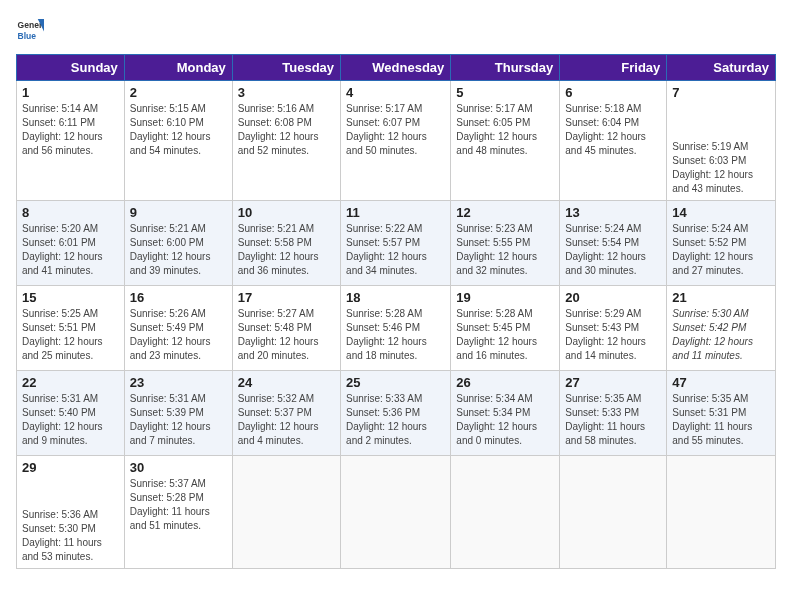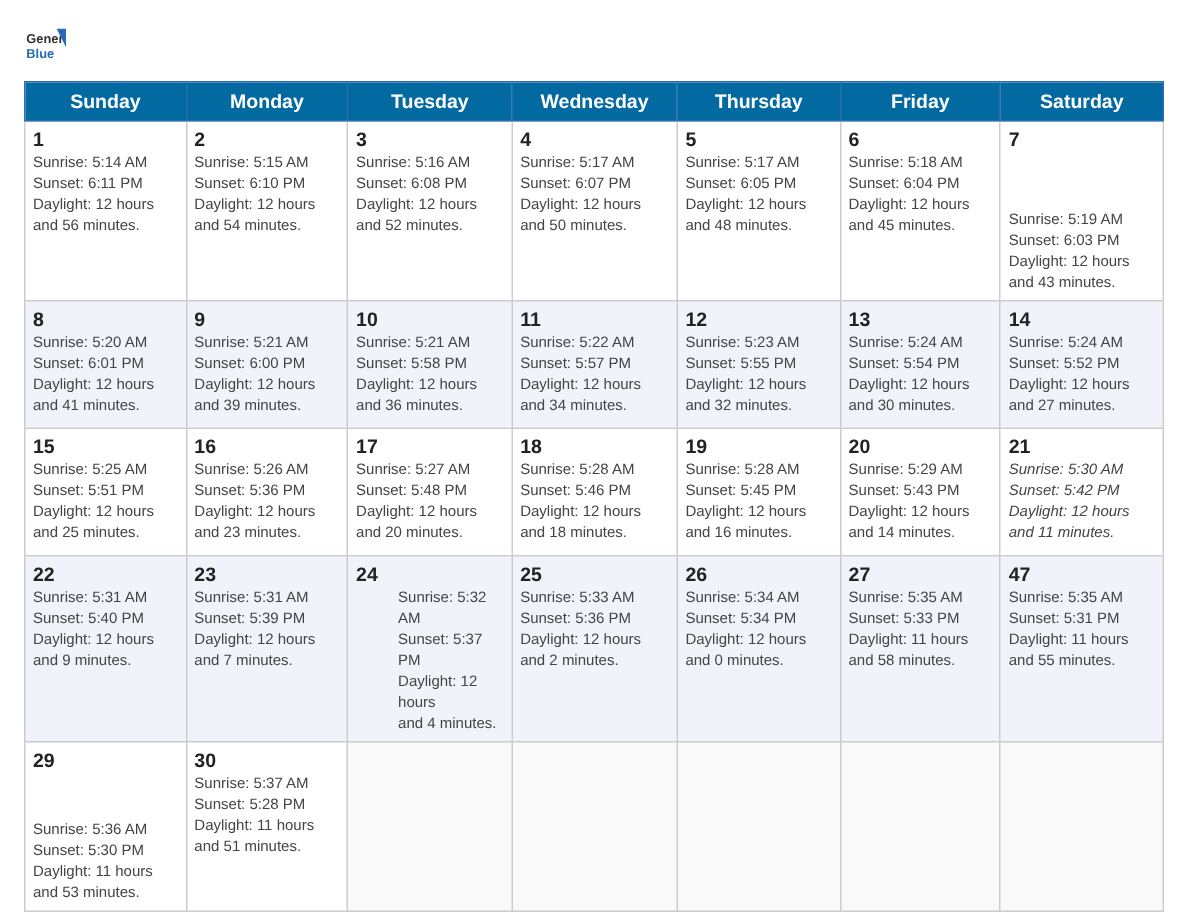--- a/index.html
+++ b/index.html
@@ -37,24 +37,24 @@
     .location-title {
       font-size: 15px;
       color: #555;
     }
     .calendar-table {
       width: 100%;
       border-collapse: collapse;
       font-size: 10.5px;
     }
     .calendar-table thead th {
-      background: #0369a1;
+      background: #4c1d95;
       color: #fff;
       padding: 5px 6px;
-      text-align: center;
+      text-align: right;
       font-size: 13px;
       font-weight: bold;
       border: 1px solid #2a6bb5;
     }
     .calendar-table tbody td {
       border: 1px solid #ccc;
       vertical-align: top;
       padding: 4px 5px;
       width: 113px;
       height: 85px;
@@ -214,21 +214,21 @@
         <td>
           <div class="day-number">15</div>
           <div class="day-info" style="white-space: pre-line;">Sunrise: 5:25 AM
 Sunset: 5:51 PM
 Daylight: 12 hours
 and 25 minutes.</div>
         </td>
         <td>
           <div class="day-number">16</div>
           <div class="day-info" style="white-space: pre-line;">Sunrise: 5:26 AM
-Sunset: 5:36 PM
+Sunset: 5:49 PM
 Daylight: 12 hours
 and 23 minutes.</div>
         </td>
         <td>
           <div class="day-number">17</div>
           <div class="day-info" style="white-space: pre-line;">Sunrise: 5:27 AM
 Sunset: 5:48 PM
 Daylight: 12 hours
 and 20 minutes.</div>
         </td>
@@ -271,21 +271,21 @@
         </td>
         <td>
           <div class="day-number">23</div>
           <div class="day-info" style="white-space: pre-line;">Sunrise: 5:31 AM
 Sunset: 5:39 PM
 Daylight: 12 hours
 and 7 minutes.</div>
         </td>
         <td>
           <div class="day-number">24</div>
-          <div class="day-info" style="white-space: pre-line; margin-left: 28px;">Sunrise: 5:32 AM
+          <div class="day-info" style="white-space: pre-line;">Sunrise: 5:32 AM
 Sunset: 5:37 PM
 Daylight: 12 hours
 and 4 minutes.</div>
         </td>
         <td>
           <div class="day-number">25</div>
           <div class="day-info" style="white-space: pre-line;">Sunrise: 5:33 AM
 Sunset: 5:36 PM
 Daylight: 12 hours
 and 2 minutes.</div>

